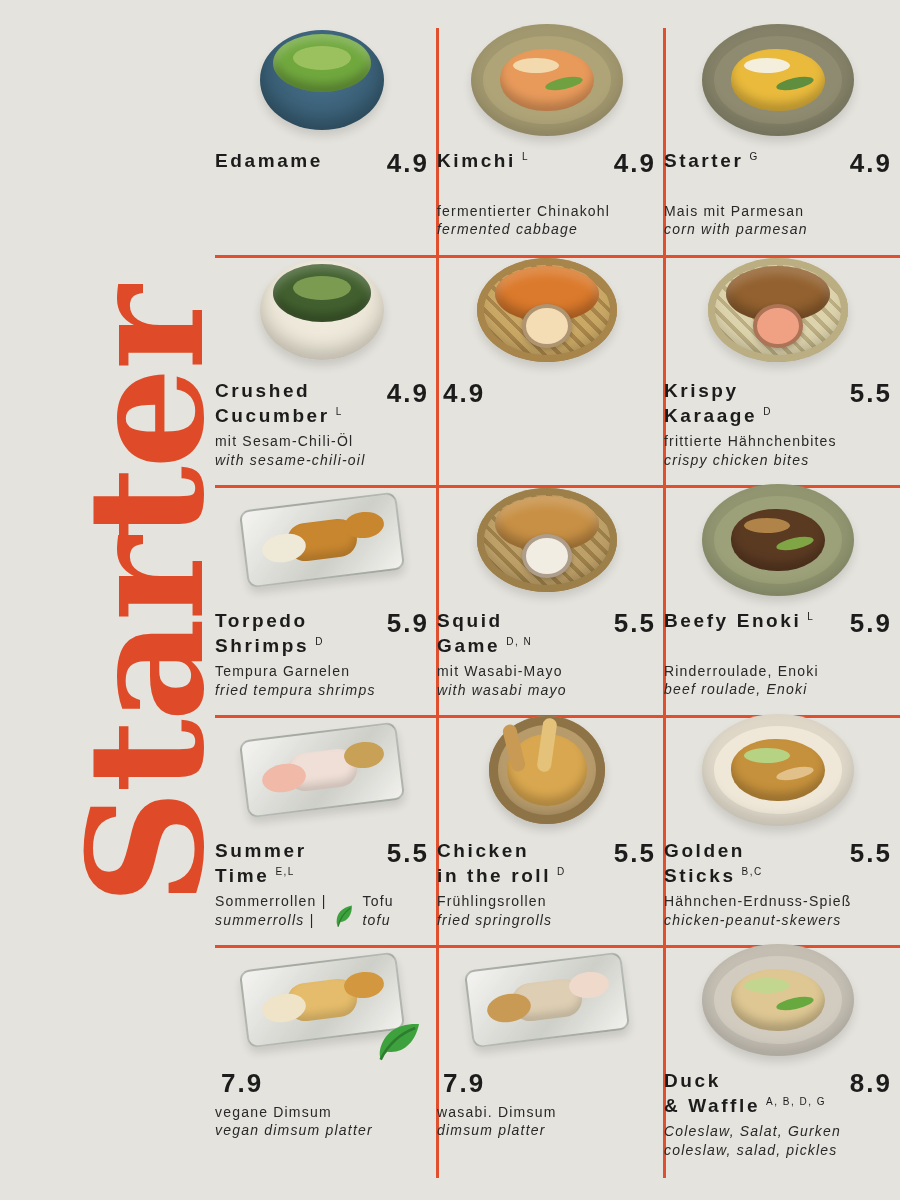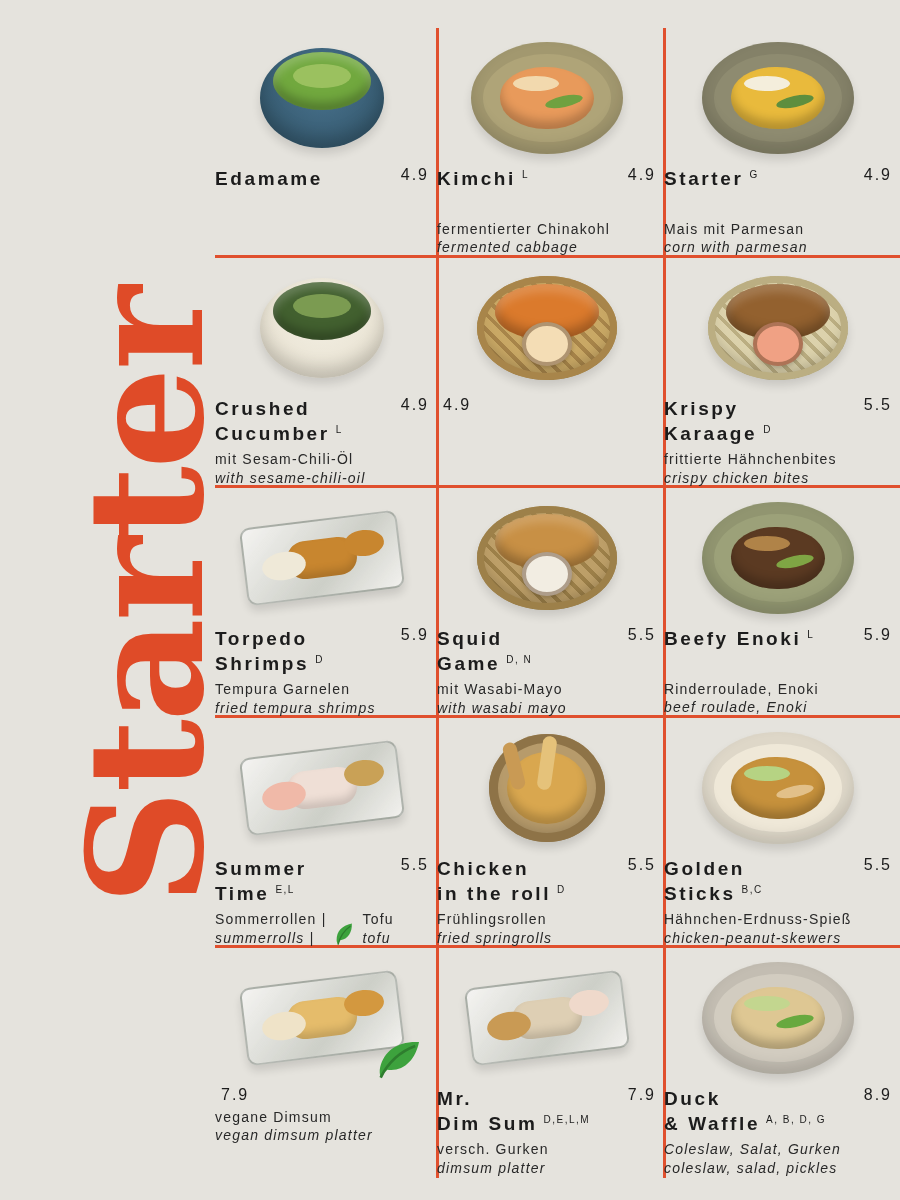--- a/index.html
+++ b/index.html
@@ -15,31 +15,31 @@
     color:#DF4B28;letter-spacing:-3px;white-space:nowrap;
   }
 
   
   .vline{position:absolute;top:28px;width:3px;height:1150px;background:#E0502E;}
   .vline.v1{left:436px;} .vline.v2{left:663px;}
   .hline{position:absolute;left:215px;width:685px;height:3px;background:#E0502E;}
   .hline.h1{top:255px;} .hline.h2{top:485px;} .hline.h3{top:715px;} .hline.h4{top:945px;}
 
   
-  .grid{position:absolute;left:215px;top:28px;width:685px;display:grid;
+  .grid{position:absolute;left:215px;top:10px;width:685px;display:grid;
         grid-template-columns:222px 227px 236px;grid-auto-rows:230px;}
   .cell{padding:0 8px 0 0;overflow:hidden;}
   .cell:nth-child(3n+2),.cell:nth-child(3n+3){padding-left:0;}
 
   .photo{height:128px;margin-top:6px;display:flex;align-items:center;justify-content:center;position:relative;}
 
   .namerow{display:flex;justify-content:space-between;align-items:flex-start;margin-top:4px;}
   .nm{font-weight:bold;font-size:19px;letter-spacing:2.6px;line-height:1.32;min-height:50px;white-space:pre-line;}
   .alg{font-size:10px;font-weight:400;letter-spacing:1.5px;position:relative;top:-7px;margin-left:6px;white-space:nowrap;}
-  .price{font-weight:normal;font-size:16px;letter-spacing:2px;padding-left:6px;}
+  .price{font-weight:bold;font-size:26px;letter-spacing:2px;padding-left:6px;}
 
   .desc{margin-top:4px;font-size:14px;letter-spacing:1.2px;line-height:1.32;color:#282828;}
   .desc .en{font-style:italic;}
   .desc.italic-both .de{font-style:italic;}
   .desc.tofu{display:flex;align-items:flex-end;gap:5px;}
   .desc.tofu .dcol{flex:0 0 auto;}
 
   .leaf-sm{width:26px;height:26px;flex:0 0 auto;transform:rotate(-8deg);}
   .leaf-sm svg{width:26px;height:26px;display:block;}
   .leaf-lg{position:absolute;right:4px;bottom:-4px;width:54px;height:54px;transform:rotate(6deg);}
@@ -363,26 +363,24 @@
     <div class="cell">
       <div class="photo">
         <div class="dish t-tray" style="--plate: #C5C9BC; --plate2: #E2E4DA; --food: #DECFB4; --g1: #C99A54; --g2: #EFD9CB;">
           <div class="d-base"></div>
             <div class="d-food"></div>
             <div class="d-g1"></div>
             <div class="d-g2"></div>
         </div>
       </div>
       <div class="namerow">
-        <div class="nm"><span>Mr.
-Dim Sum</span><span class="alg">D,E,L,M</span></div>
         <div class="price">7.9</div>
       </div>
       <div class="desc">
-        <div class="de">versch. Gurken</div>
+        <div class="de">wasabi. Dimsum</div>
         <div class="en">dimsum platter</div>
       </div>
     </div>
 
     <div class="cell">
       <div class="photo">
         <div class="dish t-plate" style="--plate: #D2CCC0; --plate2: #BFB8AA; --food: #DEC793; --g1: #C3D68F; --g2: #68A93F;">
           <div class="d-base"></div>
             <div class="d-food"></div>
             <div class="d-g1"></div>

